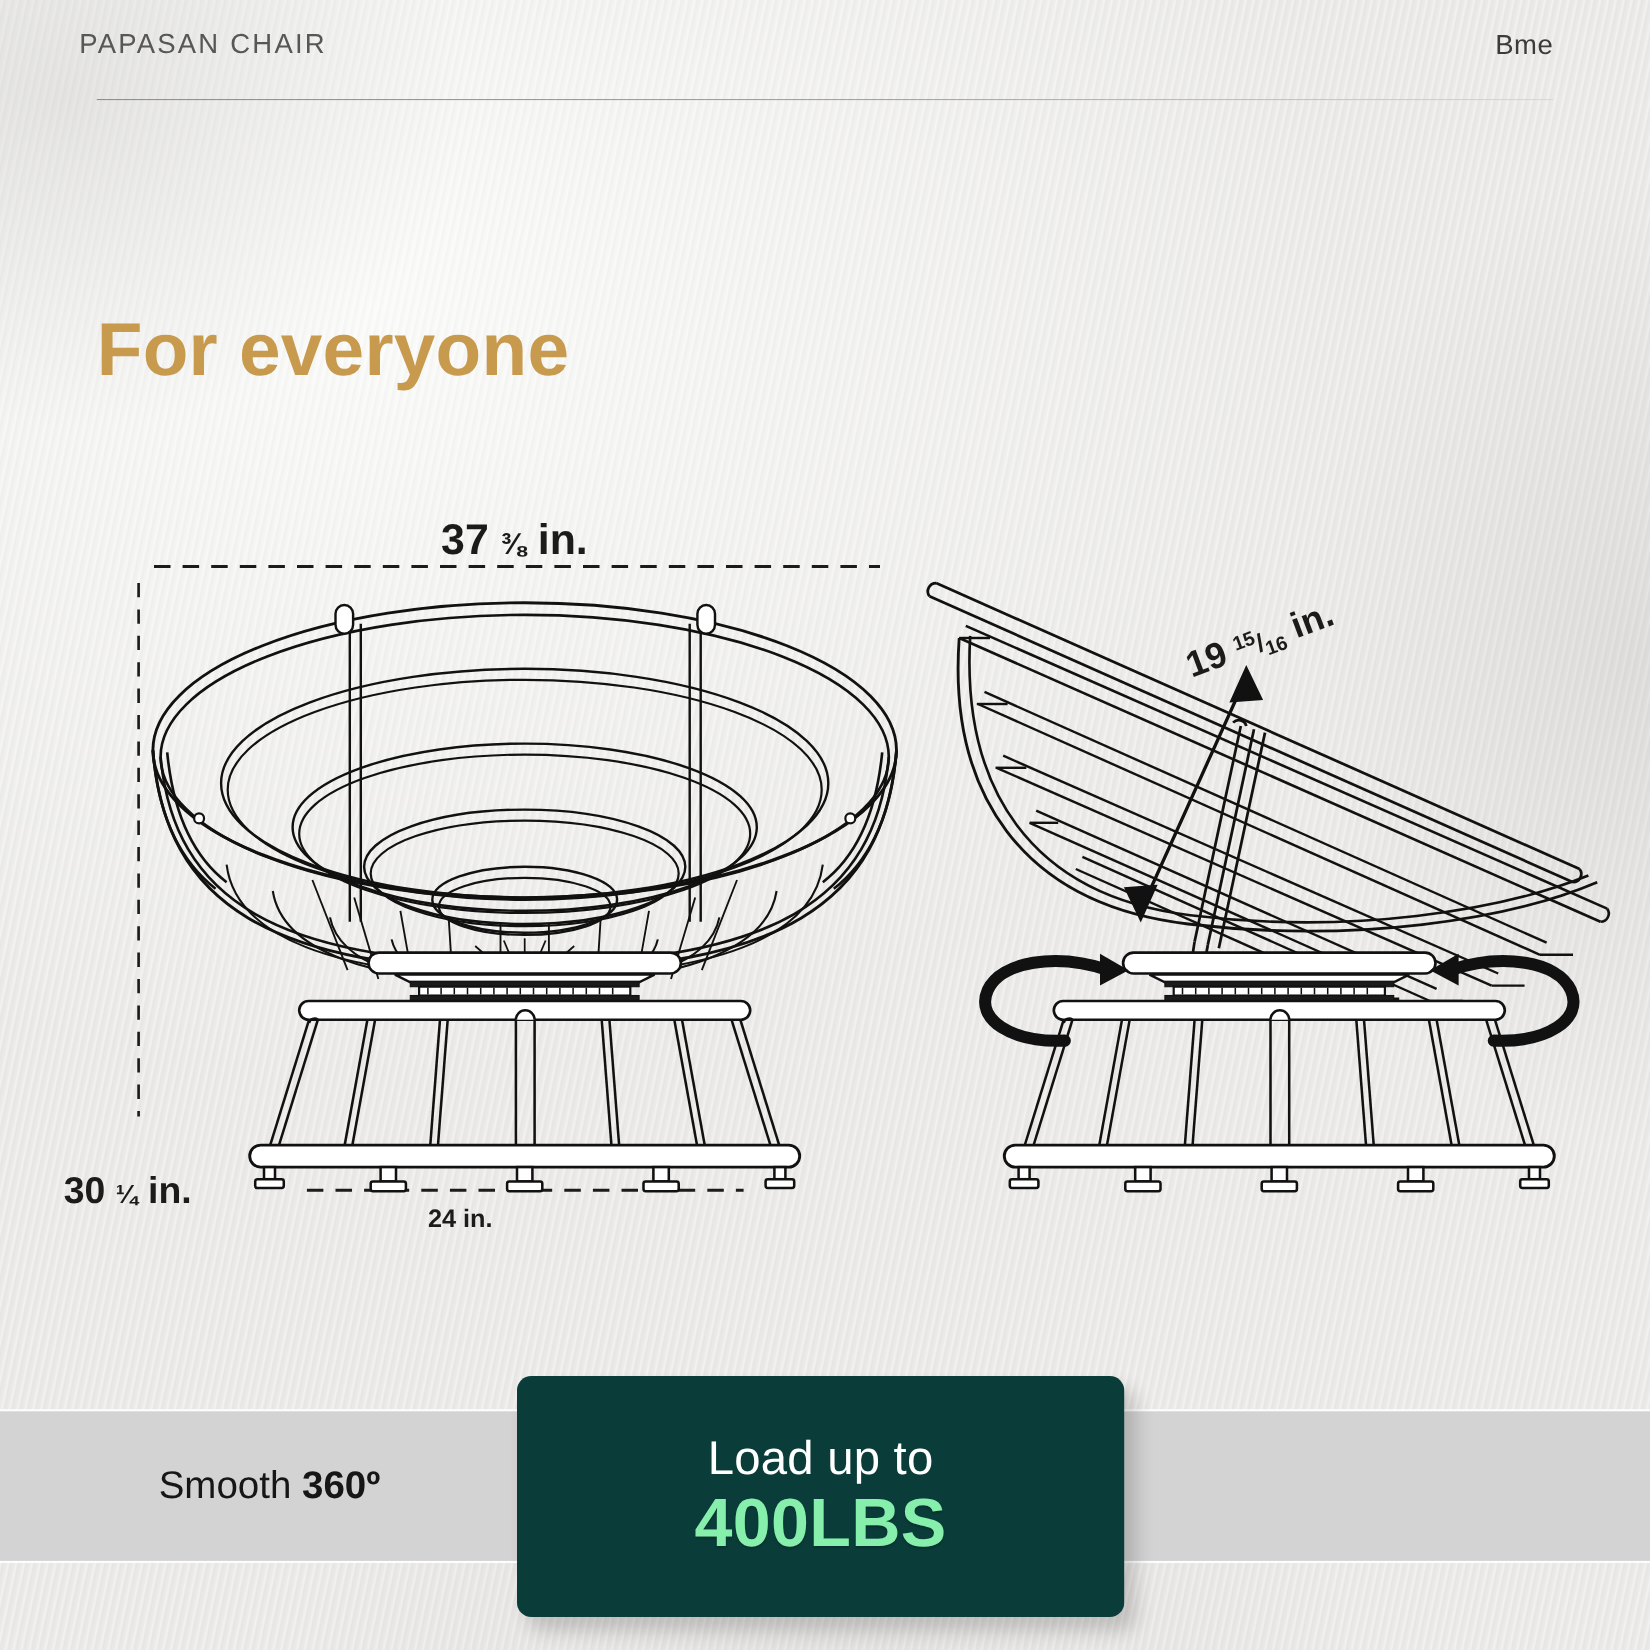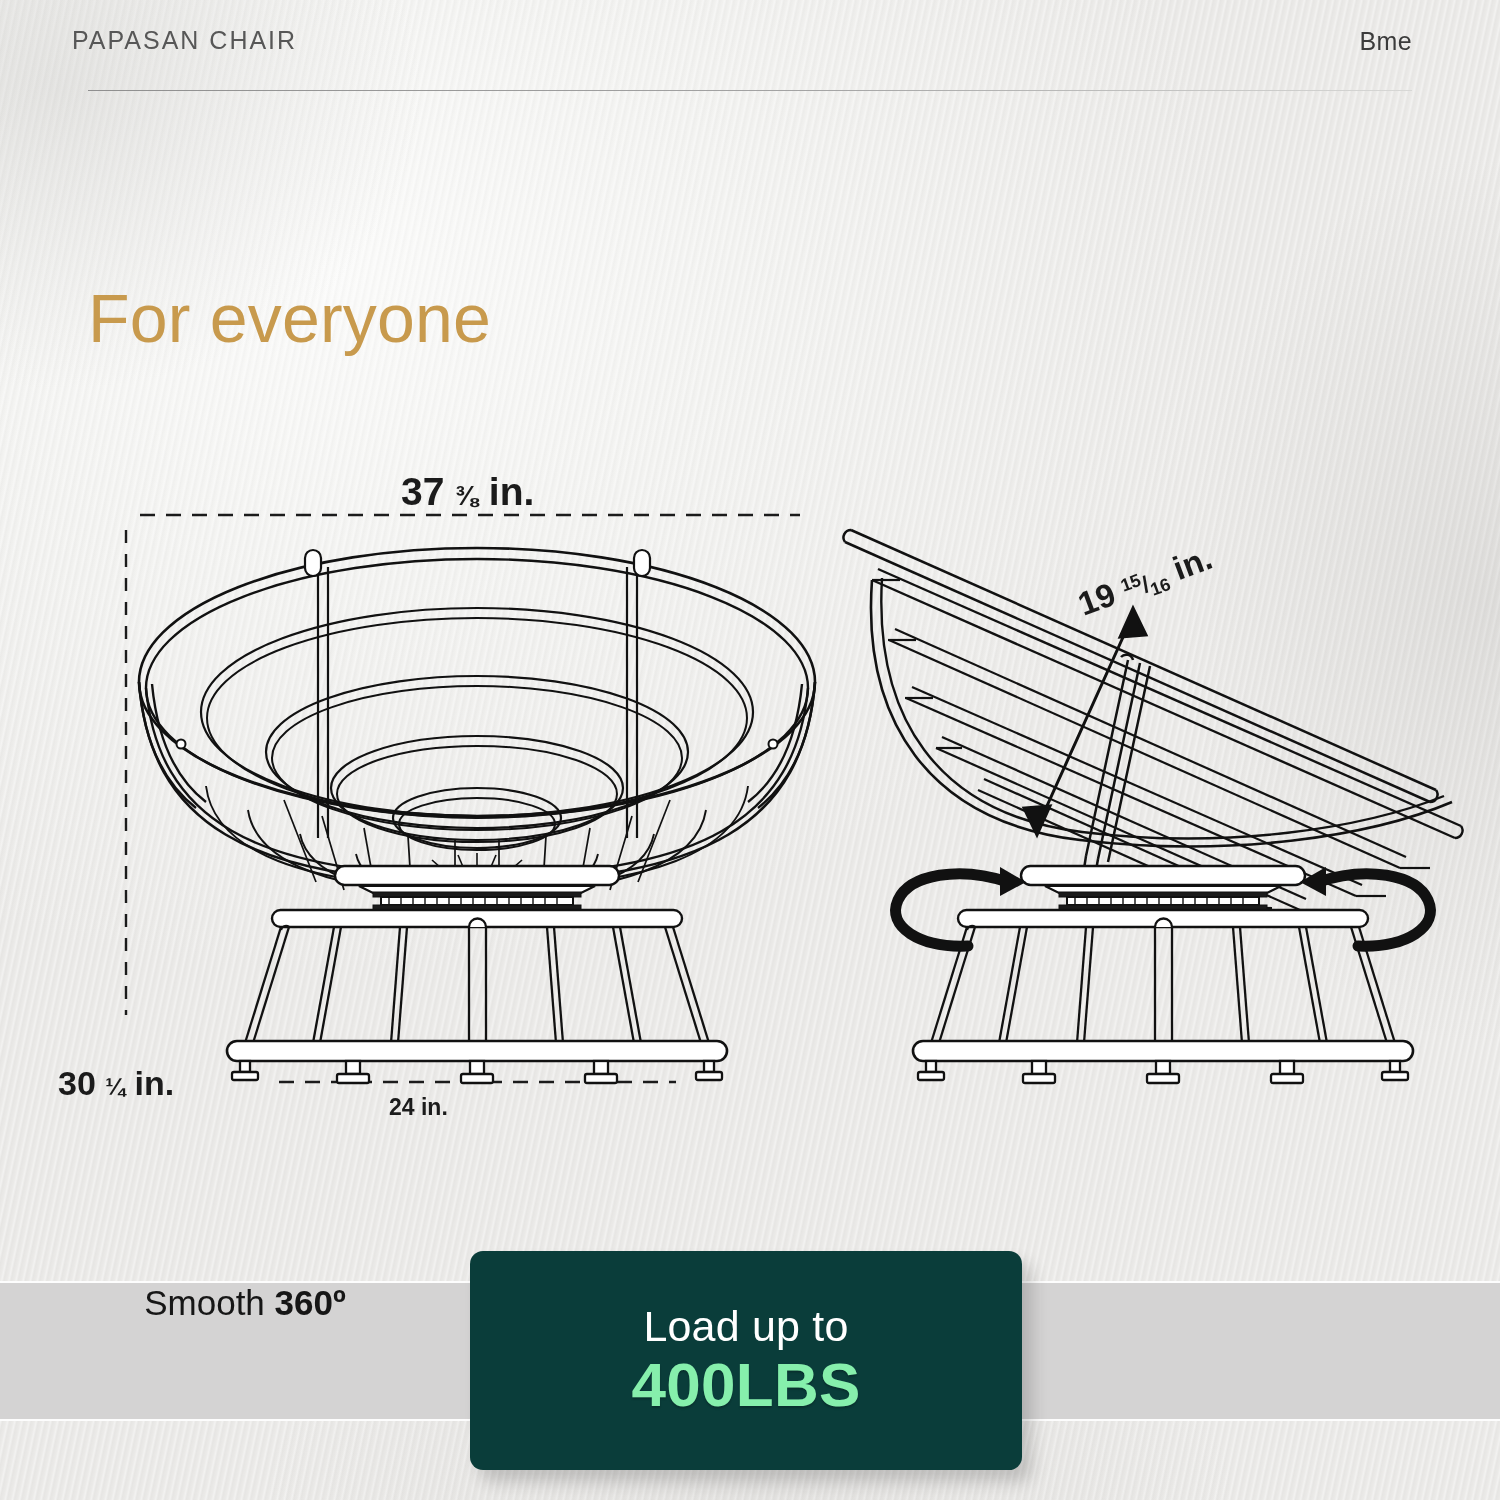--- a/index.html
+++ b/index.html
@@ -43,21 +43,21 @@
 
   
   .title{
     position:absolute;left:84px;top:128px;
     font-size:130px;line-height:1.04;font-weight:700;color:#0d443e;
     letter-spacing:-1.5px;white-space:nowrap;
     text-shadow:0 2px 3px rgba(0,0,0,.10);
   }
   .subtitle{
     position:absolute;left:88px;top:284px;
-    font-size:68px;line-height:1;font-weight:400;color:#c89a4d;
+    font-size:68px;line-height:1;font-weight:700;color:#c89a4d;
     letter-spacing:.2px;white-space:nowrap;text-align:right;
   }
 
   
   #diagram{position:absolute;left:0;top:430px;width:1500px;height:740px;}
   #diagram svg{display:block;width:1500px;height:740px;}
 
   .dim-label{
     position:absolute;font-weight:700;color:#1b1b1b;white-space:nowrap;
   }
@@ -75,21 +75,21 @@
   .barwrap{position:absolute;left:0;top:1281px;width:1500px;height:140px;}
   .bar{
     position:absolute;inset:0;background:#d4d3d3;
     border-top:2px solid #fdfdfd;border-bottom:2px solid #fdfdfd;
   }
   .feat{
     position:absolute;top:0;height:140px;
     display:flex;flex-direction:column;align-items:center;justify-content:center;
     color:#161616;line-height:1.24;text-align:center;
   }
-  .feat-left{left:30px;width:430px;justify-content:space-between;}
+  .feat-left{left:30px;width:430px;}
   .feat-right{left:1040px;width:430px;}
   .feat .l1{font-size:35px;font-weight:400;}
   .feat .l2{font-size:35px;font-weight:400;}
   .feat b{font-weight:700;}
   .feat .l1.bold{font-weight:700;}
 
   .card{
     position:absolute;left:470px;top:1251px;width:552px;height:219px;
     background:#0a3d3a;border-radius:13px;
     box-shadow:10px 12px 16px rgba(40,40,40,.20);

